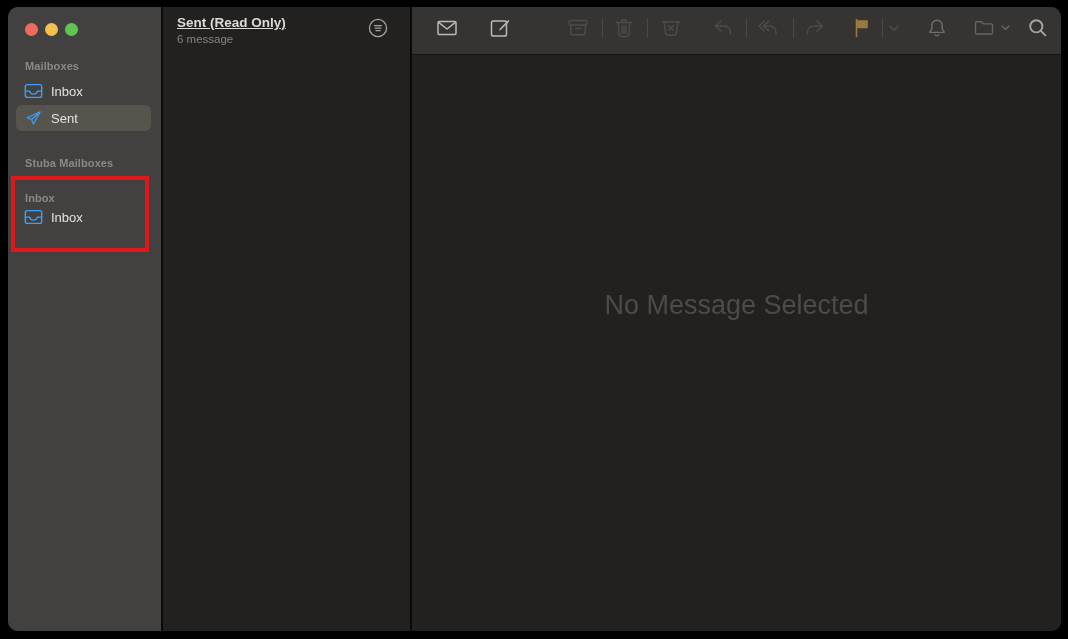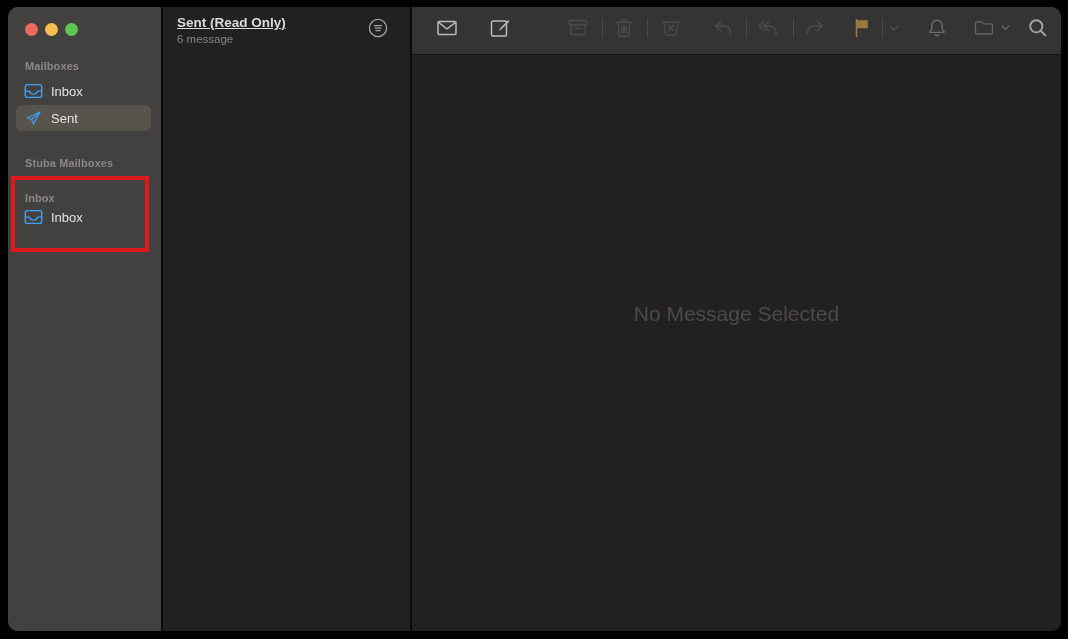--- a/index.html
+++ b/index.html
@@ -36,22 +36,22 @@
   .toolbar { position:absolute; left:0; top:0; width:649px; height:48px; background:#363432;
     border-bottom:1px solid #161514; }
   .tb-btn { position:absolute; top:7px; width:28px; height:28px; background:none; border:none;
     display:flex; align-items:center; justify-content:center; cursor:default; }
   .tb-btn svg { display:block; }
   .c-bright { color:#bcbab7; } .c-dim { color:#4e4c48; } .c-mid { color:#716f6b; }
   .c-folder { color:#67655f; } .c-search { color:#a6a4a1; } .c-flag { color:#9a7a3e; }
   .tb-sep { position:absolute; top:11px; width:1px; height:20px; background:#4b4946; }
   .tb-wide { width:48px; gap:5px; }
   .content { position:absolute; left:0; top:48px; width:649px; height:576px; background:#232120; }
-  .empty-msg { position:absolute; left:0; top:247px; width:100%; text-align:center;
-    font-size:21px; color:#4d4b48; font-weight:400; }
+  .empty-msg { position:absolute; left:0; top:235px; width:100%; text-align:center;
+    font-size:27px; color:#4d4b48; font-weight:400; }
 </style>
 </head>
 <body>
 
 <div class="window">
 
   <div class="sidebar">
     <div class="traffic">
       <span class="dot" style="background:#ec6a5e"></span>
       <span class="dot" style="background:#f5bf4f"></span>

